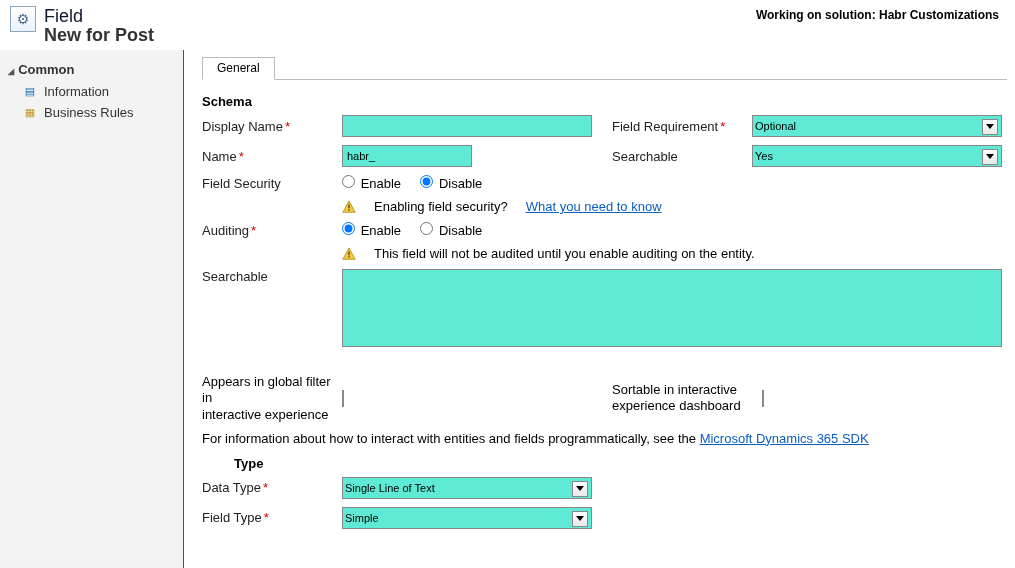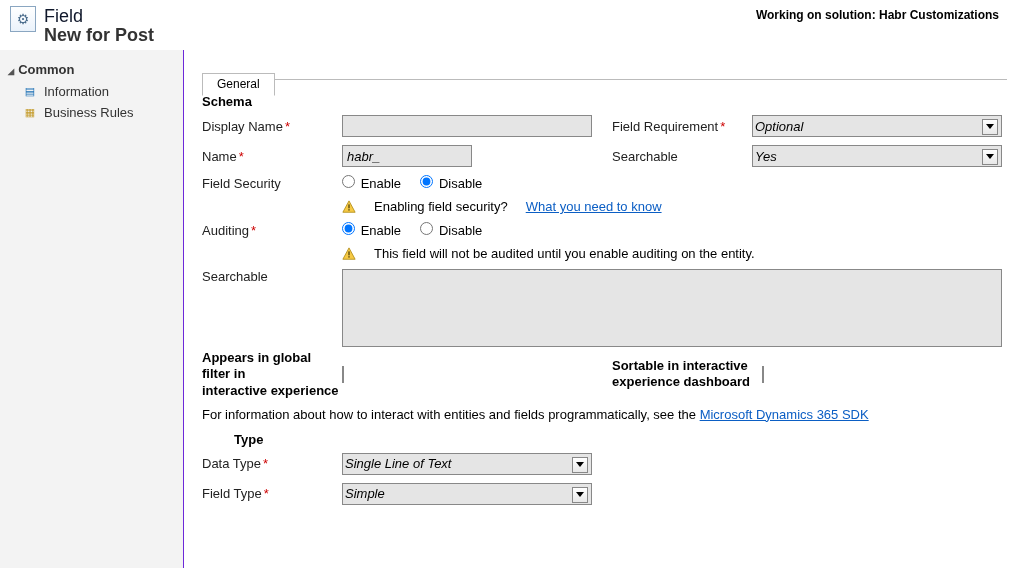--- a/index.html
+++ b/index.html
@@ -24,31 +24,31 @@
   .sidebar { width: 184px; background: #f3f3f3; border-right: 1px solid #6d28d9; padding-top: 8px; }
   .side-section { font-weight: bold; font-size: 13px; color: #333; padding: 4px 8px; }
   .side-section::before { content: "◢"; display:inline-block; transform: rotate(0deg); font-size: 8px; margin-right: 4px; color:#555; }
   .side-item { display: flex; align-items: center; padding: 3px 8px 3px 22px; font-size: 13px; color: #333; cursor: default; }
   .side-item .ico { width: 16px; height: 14px; margin-right: 6px; display:inline-flex; align-items:center; justify-content:center; font-size:11px; }
   .ico-blue { color:#1a6fb5; }
   .ico-yellow { color:#c49b2a; }
   
   .main { flex: 1; padding: 6px 8px 0 18px; overflow: hidden; }
   .tabs { border-bottom: 1px solid #bbb; display: flex; height: 24px; }
-  .tab { border: 1px solid #bbb; border-bottom: 1px solid #fff; padding: 3px 14px 2px 14px; font-size: 12px; background:#fff; position: relative; top:17px; cursor:default; }
+  .tab { border: 1px solid #bbb; border-bottom: 1px solid #fff; padding: 3px 14px 2px 14px; font-size: 12px; background:#fff; position: relative; top:1px; cursor:default; }
   .section-head { font-weight: bold; margin: 14px 0 6px 0; }
   .section-head.tight { margin-top: 10px; margin-left: 32px; }
   .form { display: grid; grid-template-columns: 140px 250px 20px 140px 250px; row-gap: 8px; align-items: center; }
   .form-wide { display: grid; grid-template-columns: 140px 640px; row-gap: 8px; align-items: center; margin-top:10px;}
   .label { font-size: 13px; color:#222; }
   .req { color: #c00; margin-left: 2px; }
   input[type=text], select, textarea {
-    font-family: inherit; font-size: 13px;
-    border: 1px solid #888; background: #e5e5e5;
-    padding: 2px 4px; width: 100%; height: 22px; font-style: italic;
+    font-family: inherit; font-size: 11px;
+    border: 1px solid #888; background: #5eead4;
+    padding: 2px 4px; width: 100%; height: 22px;
   }
   select { padding: 1px 2px; }
   .select-wrap { position: relative; width:100%; }
   .select-wrap select { appearance: none; -webkit-appearance:none; padding-right: 20px; }
   .select-wrap::after {
     content: ""; position:absolute; right:4px; top:4px;
     width:14px; height:14px; border:1px solid #888;
     background: linear-gradient(#fff,#e8e8e8);
     pointer-events:none;
   }
@@ -59,21 +59,21 @@
   }
   textarea { height: 78px; resize: none; }
   .radio-row { display:flex; align-items:flex-end; gap:6px; font-size:13px; }
   .radio-row input[type=radio] { margin:0 2px 0 0; }
   .note-row { grid-column: 2 / span 4; display:flex; align-items:center; gap:18px; font-size:13px; }
   .warn-ico { width:14px; height:14px; display:inline-block; }
   .warn-ico svg { display:block; }
   a.link { color: #0b5ec4; text-decoration: underline; cursor:pointer; }
   .para { font-size:13px; margin:8px 0 4px 0; }
   .cb { width:14px; height:14px; border:1px solid #888; background:#eee; }
-  .two-col-note { display:grid; grid-template-columns:140px 250px 20px 150px 250px; align-items:center; margin-top:0;font-weight:bold;}
+  .two-col-note { display:grid; grid-template-columns:140px 250px 20px 150px 250px; align-items:center; margin-top:24px;}
   .lbl-stack { font-size:13px; line-height:1.25; }
 </style>
 </head>
 <body>
 
 <div class="header">
   <div class="header-icon">
       <span class="gear">⚙</span>
     </div>
   <div class="header-text">

